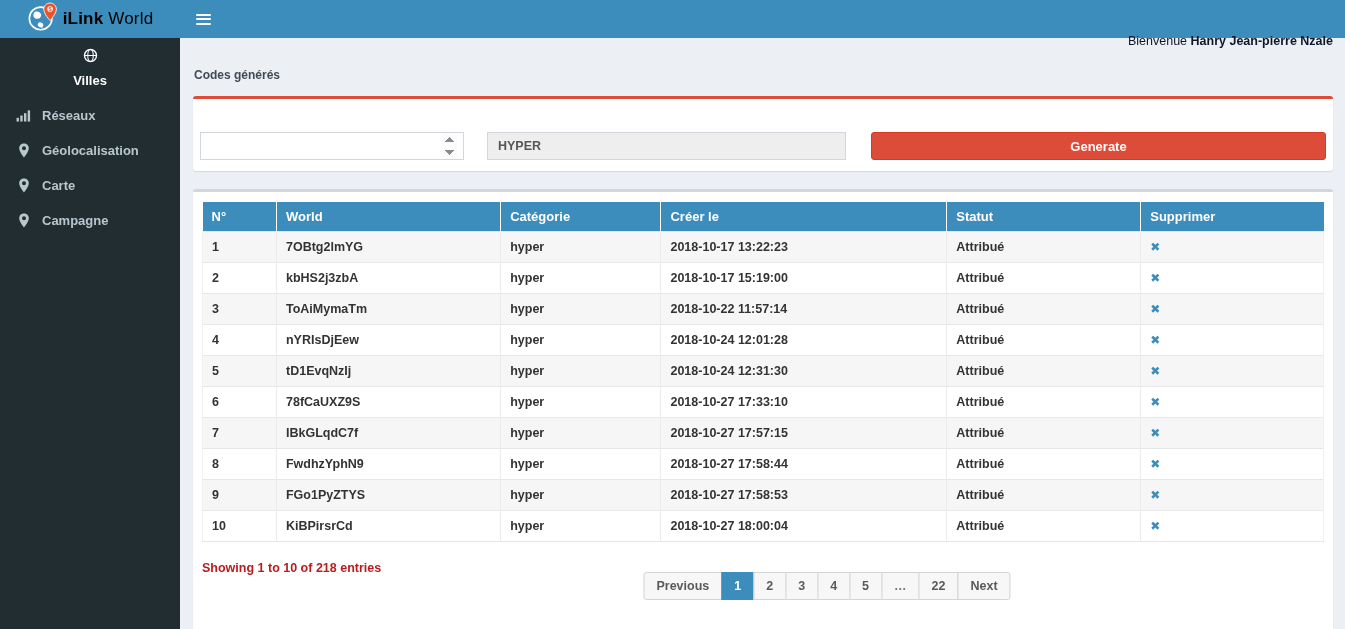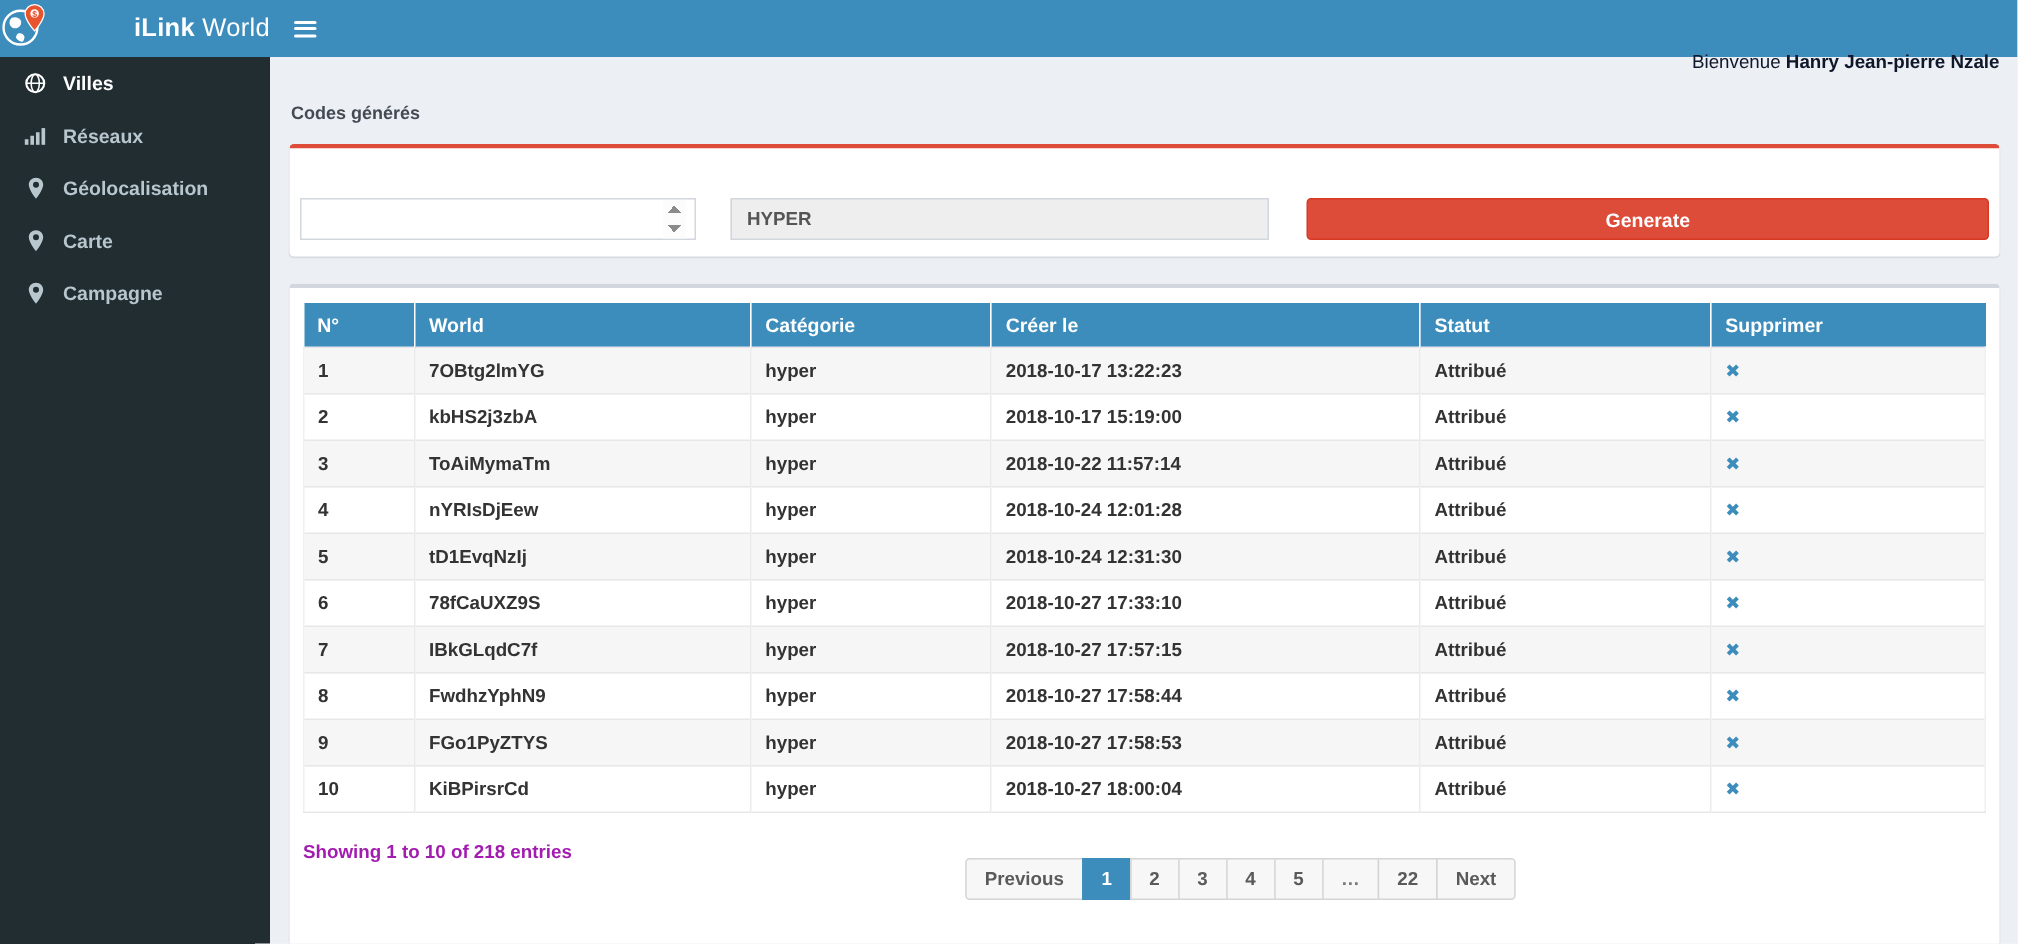--- a/index.html
+++ b/index.html
@@ -2,36 +2,36 @@
 <html><head>
 <meta charset="utf-8">
 <style>
   * { margin:0; padding:0; box-sizing:border-box; }
   html,body { width:1345px; height:629px; overflow:hidden;
     font-family:"Liberation Sans","DejaVu Sans",sans-serif; background:#ecf0f5; }
 
   
   .topbar { display:flex; height:38px; width:100%; }
   .brand { width:180px; background:#3c8dbc; display:flex; align-items:center;
-    justify-content:space-between; gap:4px; color:#ffffff; cursor:pointer; }
+    justify-content:center; gap:4px; color:#000000; cursor:pointer; }
   .brand-text { font-size:17px; letter-spacing:.2px; white-space:nowrap; }
   .brand-text b { font-weight:700; }
   .brand-text span { font-weight:400; }
   .navbar { flex:1; background:#3c8dbc; display:flex; align-items:center; }
   .nav-toggle { padding:0 16px; height:100%; display:flex; align-items:center; cursor:pointer; }
   .hamburger { width:15px; }
   .hamburger div { height:2px; background:#fff; margin:2.5px 0; border-radius:1px; }
   .welcome { margin-left:auto; padding-right:12px; color:#0f172a; font-size:12.5px;margin-top:44px; }
   .welcome b { font-weight:700; }
 
   
   .sidebar { position:absolute; left:0; top:38px; bottom:0; width:180px; background:#222d32; }
   .side-item { display:flex; align-items:center; gap:10px; padding:10px 15px;
     color:#b8c7ce; font-size:13px; font-weight:600; cursor:pointer; }
-  .side-item.bright { color:#ffffff; }
+  .side-item.bright { color:#ffffff;flex-direction:column; }
   .side-item.active { background:#1e282c; color:#fff; }
   .side-icon { width:17px; height:15px; display:inline-flex; align-items:center; justify-content:center; }
   .side-icon svg { display:block; }
 
   
   .content { margin-left:180px; height:591px; padding:14px 12px 0 13px; background:#ecf0f5; }
   .page-title { font-size:12px; font-weight:600; color:#434a54; margin:16px 0 14px 1px; }
 
   .box { background:#fff; border-radius:3px; box-shadow:0 1px 1px rgba(0,0,0,.1); }
   .box-generate { border-top:3px solid #dd4b39; padding:33px 7px 11px 7px; }
@@ -67,21 +67,21 @@
   table.data tbody tr:last-child td { border-bottom:1px solid #e7e7e7; }
   .col-num   { width:6.6%; }
   .col-code  { width:20.0%; }
   .col-cat   { width:14.3%; }
   .col-date  { width:25.5%; }
   .col-stat  { width:17.3%; }
   .col-del   { width:16.3%; }
   .del-x { color:#3c8dbc; font-weight:700; font-size:12px; cursor:pointer; }
 
   .table-footer { position:relative; margin-top:17px; height:70px; }
-  .info-text { font-size:12.5px; font-weight:600; color:#a21caf; padding-top:2px; }
+  .info-text { font-size:12.5px; font-weight:600; color:#b91c1c; padding-top:2px; }
   .pagination { position:absolute; top:13px; left:50%;
     transform:translateX(calc(-50% + 64px)); display:inline-flex; }
   .page-btn { padding:6px 12px; font-size:12.5px; font-weight:600; color:#5a5a5a;
     background:#f7f7f7; border:1px solid #d4d4d4; margin-left:-1px; cursor:pointer; white-space:nowrap; }
   .page-btn:first-child { border-radius:3px 0 0 3px; margin-left:0; }
   .page-btn:last-child { border-radius:0 3px 3px 0; }
   .page-btn.active { background:#3c8dbc; border-color:#3c8dbc; color:#fff; }
   .page-btn.ellipsis { cursor:default; color:#777; }
 </style>
 </head>

